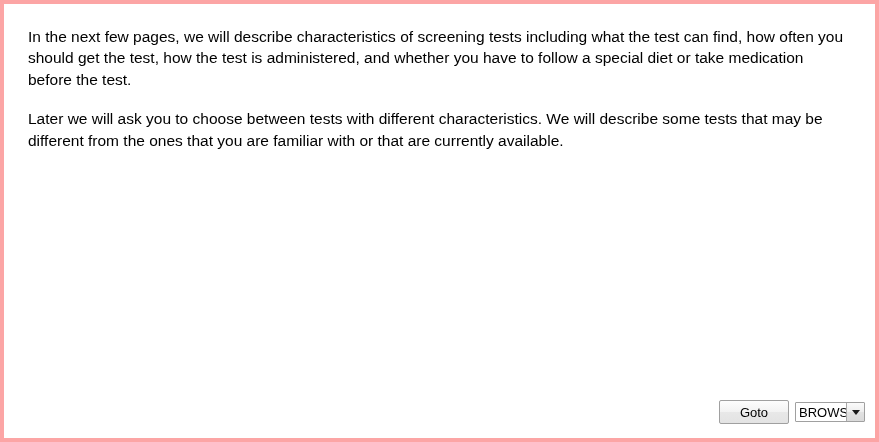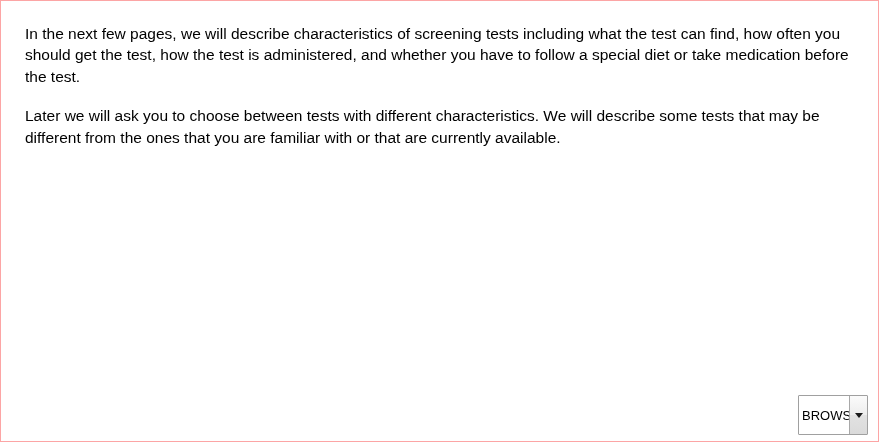--- a/index.html
+++ b/index.html
@@ -9,21 +9,21 @@
   }
   body {
     font-family: "Liberation Sans", sans-serif;
   }
   .app-frame {
     position: relative;
     width: 879px;
     height: 442px;
     box-sizing: border-box;
     background: #ffffff;
-    border: 1px solid #fca5a5;
+    border: 4px solid #fca5a5;
     overflow: hidden;
   }
   .content-area {
     position: absolute;
     left: 0;
     top: 0;
     right: 0;
     bottom: 48px;
     padding: 22px 24px 0 24px;
     box-sizing: border-box;
@@ -66,21 +66,21 @@
     cursor: pointer;
     display: inline-flex;
     align-items: center;
     justify-content: center;
     box-sizing: border-box;
   }
   .select-wrap {
     position: relative;
     display: inline-flex;
     align-items: stretch;
-    height: 40px;
+    height: 20px;
     border: 1px solid #a0a0a0;
     background: #ffffff;
     box-sizing: border-box;
     width: 70px;
     border-radius: 1px;
     overflow: hidden;
   }
   .select-value {
     flex: 1 1 auto;
     font-size: 13px;
@@ -113,20 +113,21 @@
 <body>
 
 <div class="app-frame">
 
   <div class="content-area">
     <p class="paragraph">In the next few pages, we will describe characteristics of screening tests including what the test can find, how often you should get the test, how the test is administered, and whether you have to follow a special diet or take medication before the test.</p>
     <p class="paragraph">Later we will ask you to choose between tests with different characteristics. We will describe some tests that may be different from the ones that you are familiar with or that are currently available.</p>
   </div>
 
   <div class="toolbar">
+    <button class="btn">Goto</button>
 
     <div class="select-wrap">
       <span class="select-value">BROWS</span>
       <span class="select-arrow">
         <span class="caret"></span>
       </span>
     </div>
 
   </div>
 

